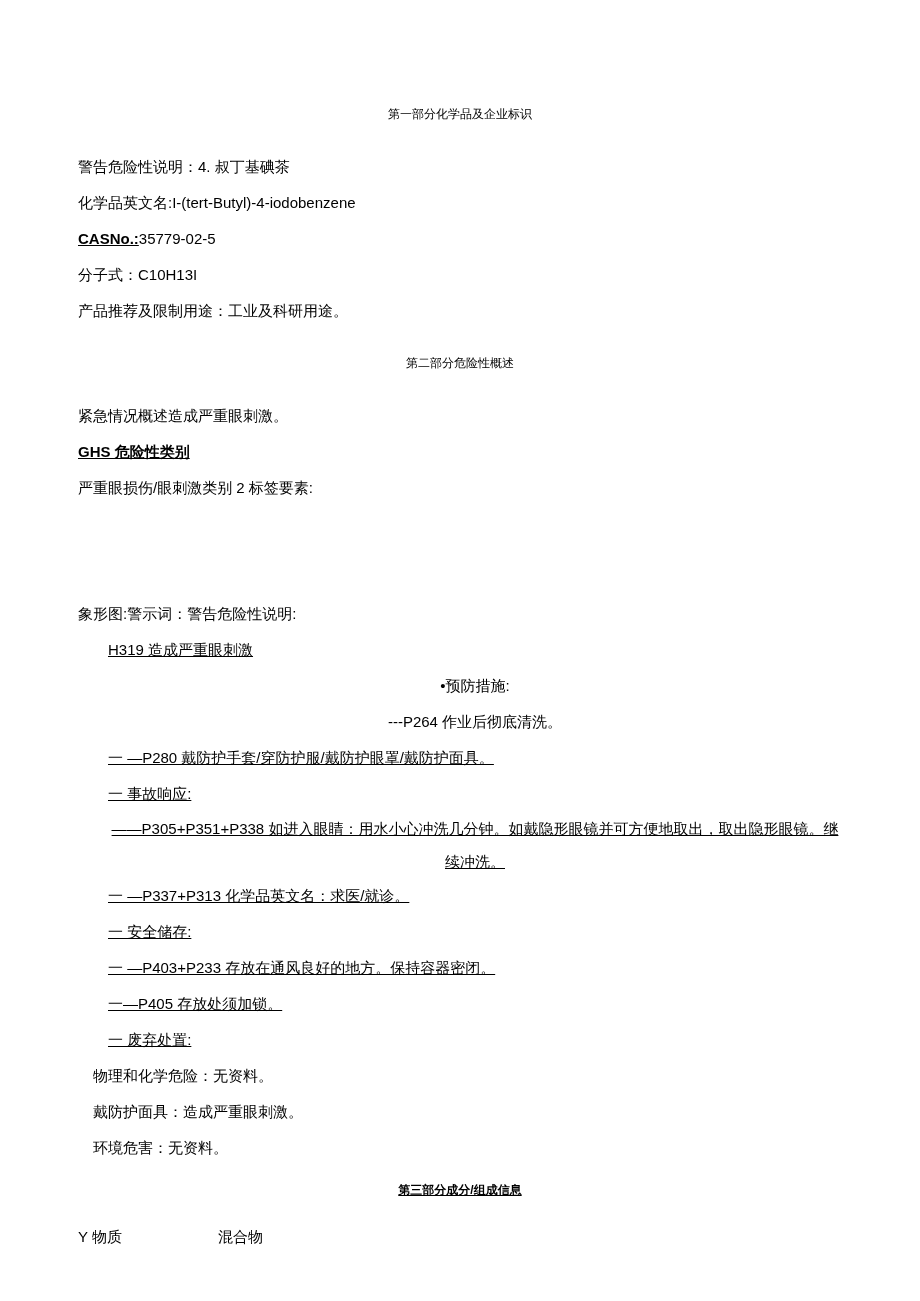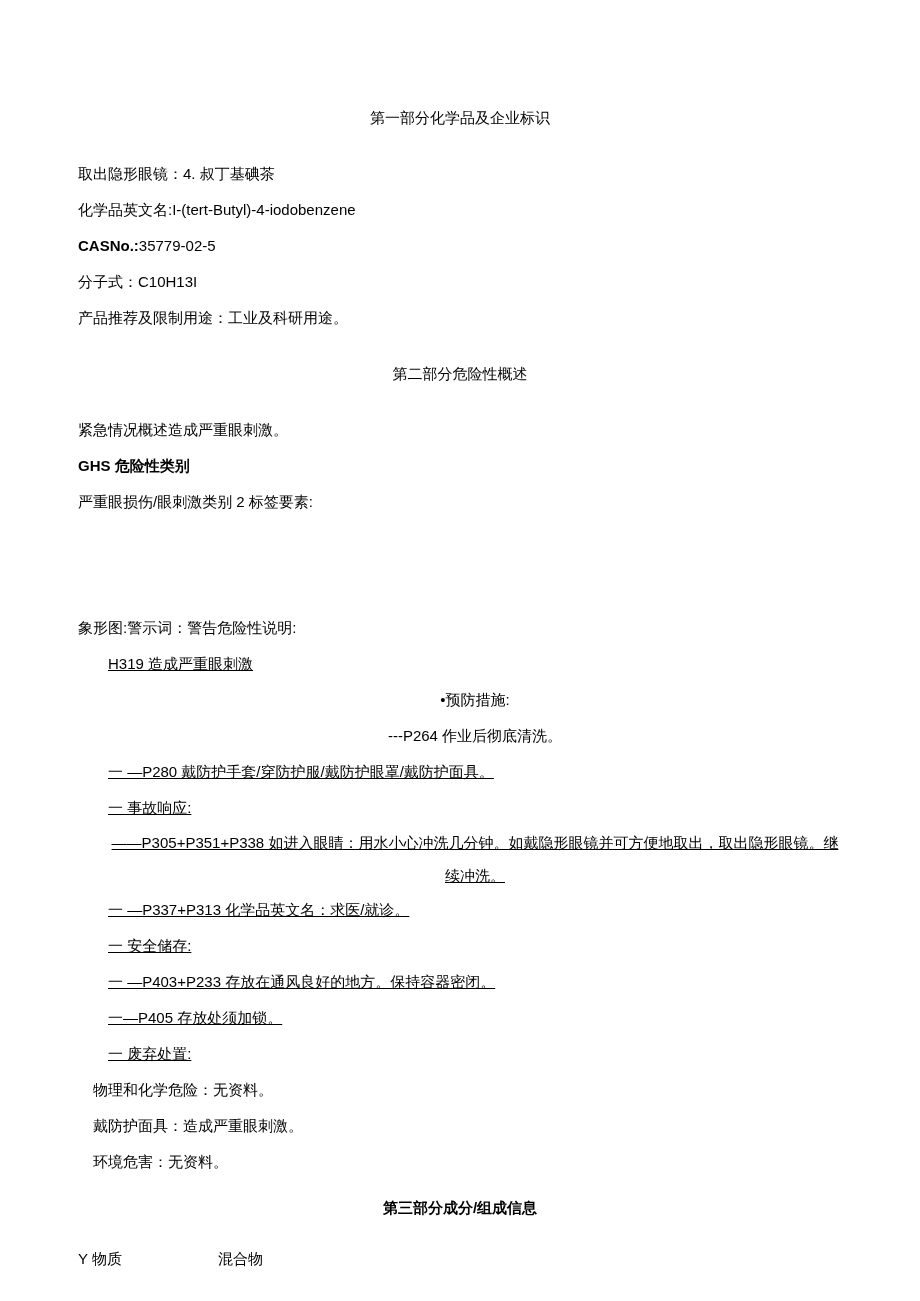--- a/index.html
+++ b/index.html
@@ -10,32 +10,33 @@
     color: #000000;
     width: 920px;
   }
   .page {
     padding: 90px 78px 40px 78px;
     font-size: 15px;
     line-height: 2.4;
   }
   .section-title {
     text-align: center;
-    font-size: 15px;
+    font-size: 12px;
     margin-bottom: 20px;
     margin-top: 10px;
   }
   .section-title.bold {
     font-weight: bold;
   }
   .line {
     margin: 0;
   }
   .bold {
     font-weight: bold;
+    text-decoration: underline;
   }
   .indent-1 {
     padding-left: 30px;
     text-decoration: underline;
   }
   .indent-2 {
     padding-left: 30px;
     text-align: center;
   }
   .row-sub {
@@ -46,21 +47,21 @@
   }
 </style>
 </head>
 <body>
 
 <div class="page">
 
   <div class="section-title">第一部分化学品及企业标识</div>
 
   <p class="line">
-    <span>取出隐形眼镜：</span><span>4. 叔丁基碘茶</span>
+    <span>警告危险性说明：</span><span>4. 叔丁基碘茶</span>
   </p>
 
   <p class="line">
     <span>化学品英文名:</span><span>I-(tert-Butyl)-4-iodobenzene</span>
   </p>
 
   <p class="line">
     <span class="bold">CASNo.:</span><span>35779-02-5</span>
   </p>
 

